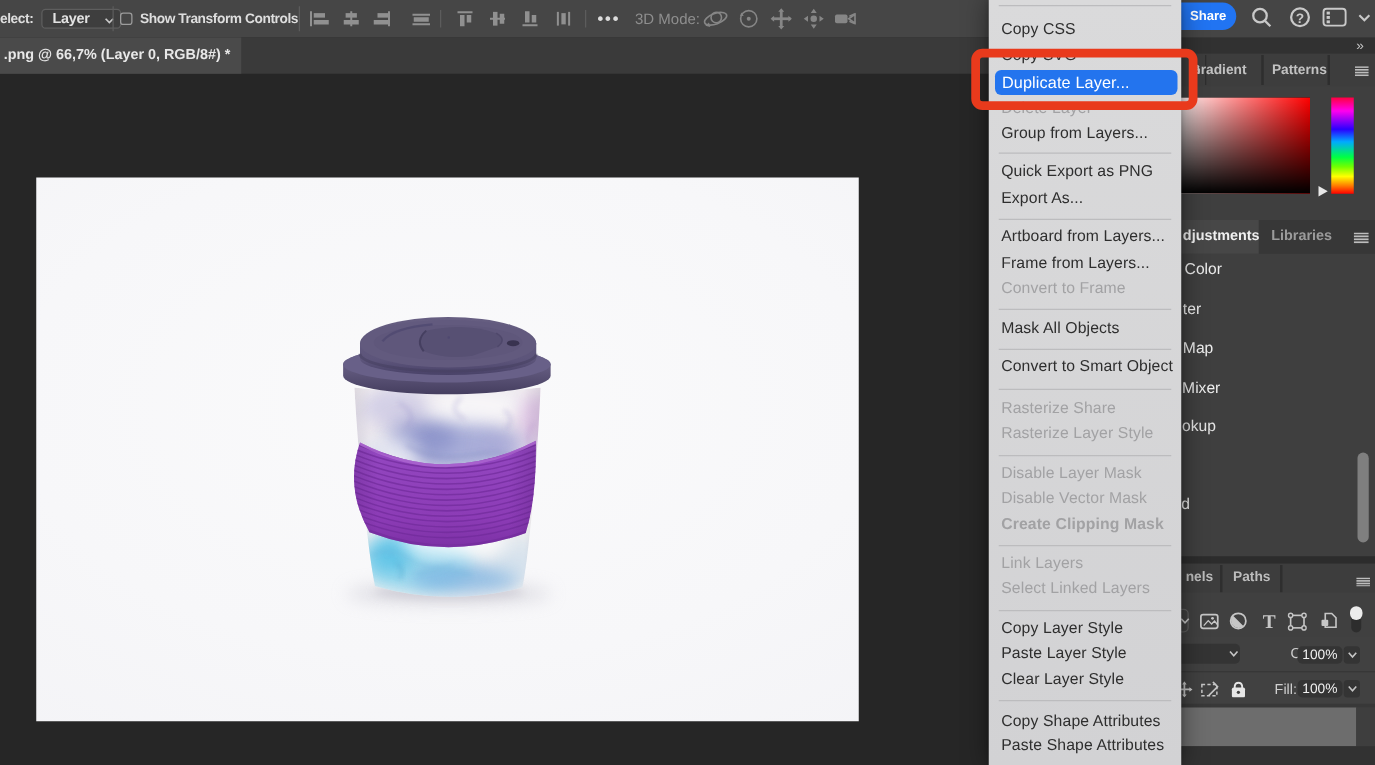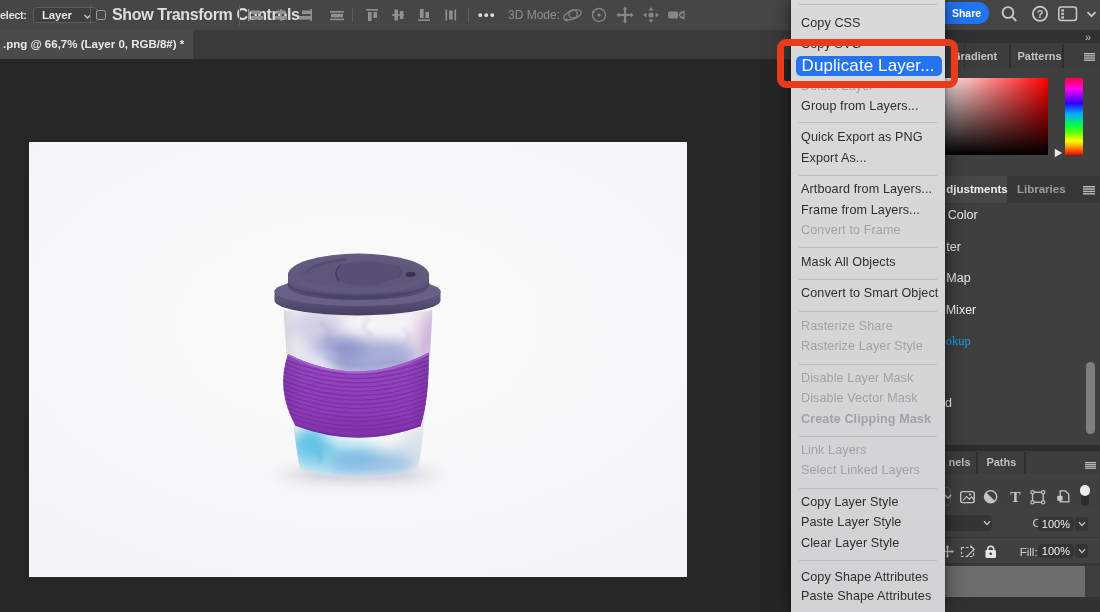--- a/index.html
+++ b/index.html
@@ -27,21 +27,21 @@
   
   #rightpanel { position:absolute; left:930px; top:0; width:170px; height:612px; background:#3f3f3f; }
   .rp-txt { position:absolute; color:#d0d0d0; }
 
   
   #menu { position:absolute; left:791px; top:0; width:154px; height:612px; background:linear-gradient(to bottom,#dadadb 0%, #d2d2d4 100%); box-shadow:0 0 20px rgba(0,0,0,0.5), 0 0 4px rgba(0,0,0,0.35); }
   .mi { position:absolute; left:10px; width:142px; height:21px; font-size:12.6px; line-height:19px; color:#2e2e2e; white-space:nowrap; letter-spacing:0.1px; }
   .mi.dis { color:#a2a2a4; }
   .msep { position:absolute; left:8px; width:138px; height:1px; background:#bcbcbe; }
   #mhl { position:absolute; left:4.5px; top:55.5px; width:146px; height:20px; background:#2374ee; border-radius:5px; }
-  #mhl span { position:absolute; left:6px; top:0; font-size:17px; line-height:20px; color:#fff; letter-spacing:0.1px; }
+  #mhl span { position:absolute; left:6px; top:0; font-size:13px; line-height:20px; color:#fff; letter-spacing:0.1px; }
 
   
   #redbox { position:absolute; left:777px; top:39px; width:181px; height:48.5px; border:7px solid #e93a1c; border-radius:9px; z-index:40; }
 </style>
 </head>
 <body>
 <div id="app">
   <div id="canvasarea">
     <div id="doc">
       <svg width="658" height="435" viewBox="0 0 658 435">
@@ -165,21 +165,21 @@
 
   <div id="optionsbar">
     <span class="txt" style="left:0;font-size:11px;letter-spacing:-0.35px;">elect:</span>
     <div id="layerdd">Layer
       <svg width="9" height="9" viewBox="0 0 9 9">
           <path d="M1.5 3 L4.5 6 L7.5 3" stroke="#c8c8c8" stroke-width="1.4" fill="none"></path>
         </svg>
     </div>
     <div class="vsep" style="left:90px;"></div>
     <div id="stc-box"></div>
-    <span class="txt" style="left:112px;font-size:16px;letter-spacing:-0.35px;">Show Transform Controls</span>
+    <span class="txt" style="left:112px;font-size:11px;letter-spacing:-0.35px;">Show Transform Controls</span>
     <div class="vsep" style="left:239px;"></div>
     <svg class="abs" style="left:248px;top:7px;" width="230" height="16" viewBox="0 0 230 16">
       <g fill="#909090">
         <rect x="0" y="2" width="1.6" height="12"></rect>
           <rect x="3" y="3.5" width="9" height="3.6"></rect>
           <rect x="3" y="9" width="12" height="3.6"></rect>
         <g transform="translate(26,0)">
             <rect x="6.2" y="2" width="1.6" height="12"></rect>
             <rect x="2.5" y="3.5" width="9" height="3.6"></rect>
             <rect x="1" y="9" width="12" height="3.6"></rect>
@@ -303,21 +303,21 @@
           <rect x="0" y="2.37" width="12" height="1.4"></rect>
           <rect x="0" y="4.74" width="12" height="1.4"></rect>
           <rect x="0" y="7.1" width="12" height="1.4"></rect>
         </g>
       </svg>
 
     <div class="rp-txt" style="left:17.7px;top:207.5px;font-size:12.5px;color:#ededed;">Color</div>
     <div class="rp-txt" style="left:16.3px;top:239.5px;font-size:12.5px;color:#ededed;">ter</div>
     <div class="rp-txt" style="left:16.3px;top:271px;font-size:12.5px;color:#ededed;">Map</div>
     <div class="rp-txt" style="left:15.7px;top:303px;font-size:12.5px;color:#ededed;">Mixer</div>
-    <div class="rp-txt" style="left:15.7px;top:334px;font-size:12.5px;color:#0ea5e9;font-family:Liberation Serif, serif;">okup</div>
+    <div class="rp-txt" style="left:15.7px;top:334px;font-size:12.5px;color:#e5e5e5;">okup</div>
     <div class="rp-txt" style="left:15px;top:395.5px;font-size:12.5px;color:#ededed;">d</div>
     <div class="abs" style="left:156px;top:362px;width:9px;height:72px;border-radius:4.5px;background:#7f7f7f;"></div>
 
     <div class="abs" style="left:0;top:444.8px;width:170px;height:6.5px;background:#2c2c2c;"></div>
     <div class="abs" style="left:0;top:451.2px;width:170px;height:23px;background:#3d3d3d;"></div>
     <div class="abs" style="left:46.4px;top:452px;width:1.5px;height:22px;background:#2e2e2e;"></div>
     <div class="abs" style="left:94px;top:452px;width:1.5px;height:22px;background:#2e2e2e;"></div>
     <div class="rp-txt" style="left:18.5px;top:451px;font-size:11px;font-weight:bold;color:#bdbdbd;line-height:23px;">nels</div>
     <div class="rp-txt" style="left:56.4px;top:451px;font-size:11px;font-weight:bold;color:#bdbdbd;line-height:23px;">Paths</div>
     <svg class="abs" style="left:154.6px;top:461.5px;" width="11" height="7.5" viewBox="0 0 11 7.5">

